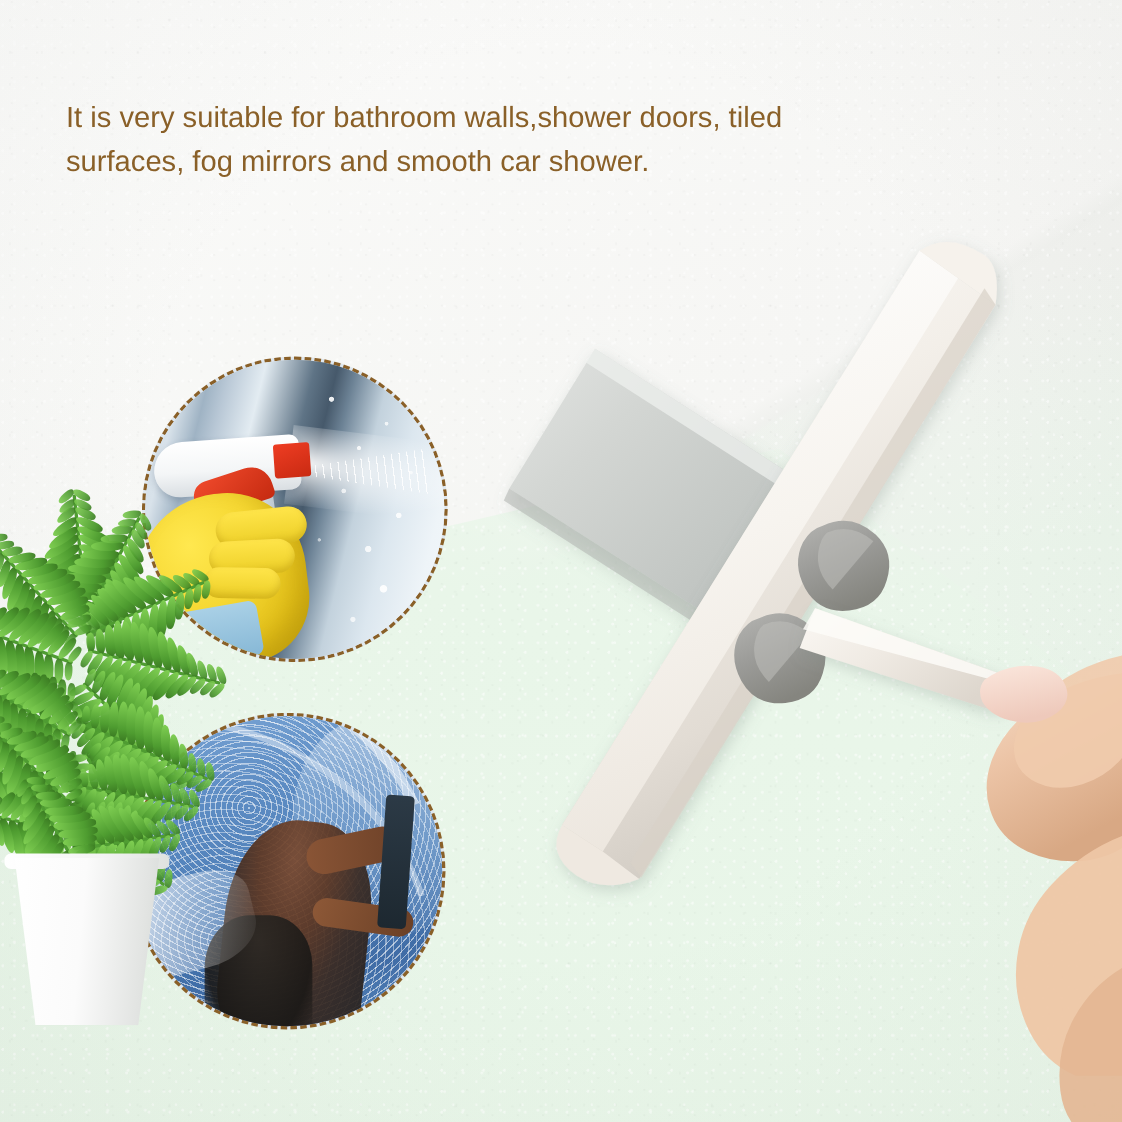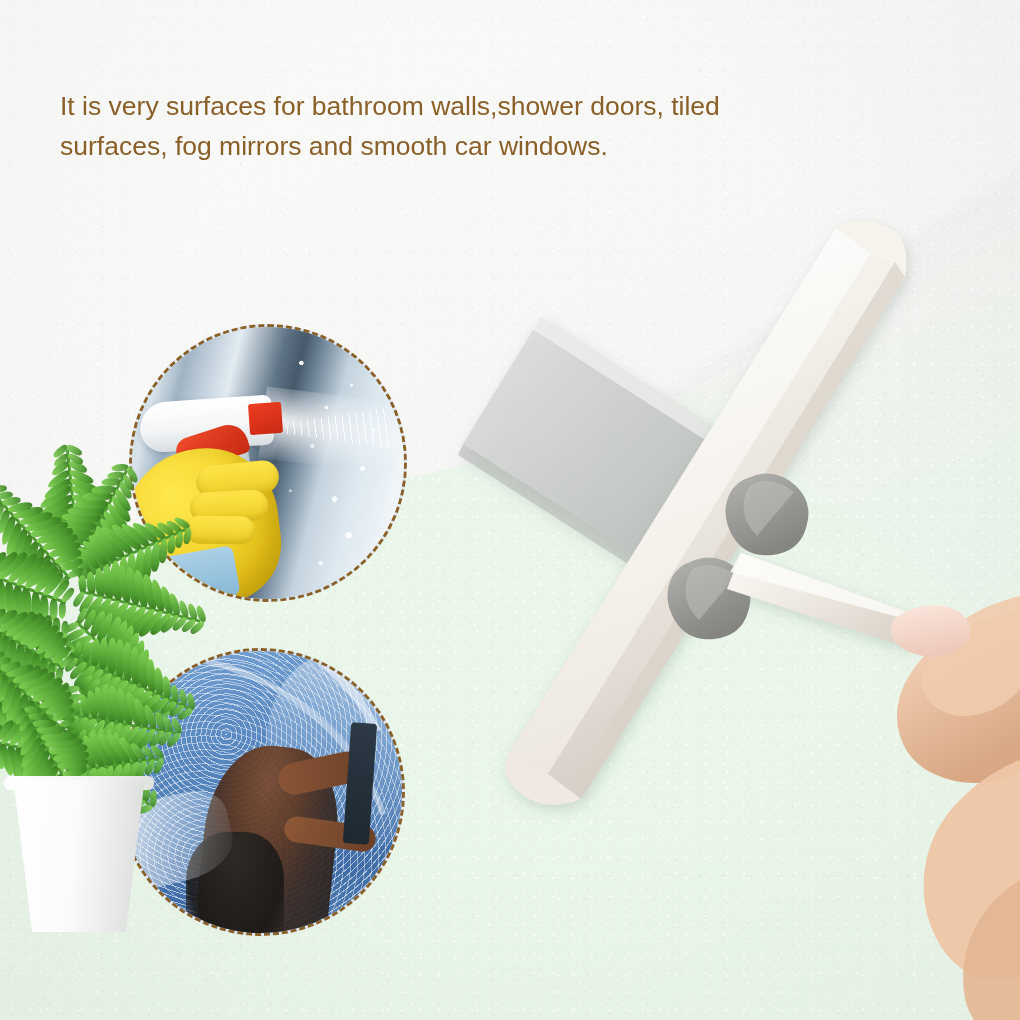--- a/index.html
+++ b/index.html
@@ -311,22 +311,22 @@
 <div id="stage">
 
   <div class="bg-base"></div>
   <div class="bg-diagonal"></div>
   <div class="bg-mint"></div>
   <div class="bg-speckle"></div>
   <div class="bg-vignette"></div>
 
   <div class="text-block">
     <p class="subhead">
-      <span>It is very surfaces for bathroom walls,shower doors, tiled</span><br>
-      <span>surfaces, fog mirrors and smooth car windows.</span>
+      <span>It is very suitable for bathroom walls,shower doors, tiled</span><br>
+      <span>surfaces, fog mirrors and smooth car shower.</span>
     </p>
   </div>
 
   <div class="inset" id="inset-spray">
     <div class="photo">
       <div class="scene-spray"></div>
       <div class="spray-mist"></div>
       <div class="spray-fan"></div>
       <div class="spray-droplets"></div>
       <div class="bottle-body"></div>

